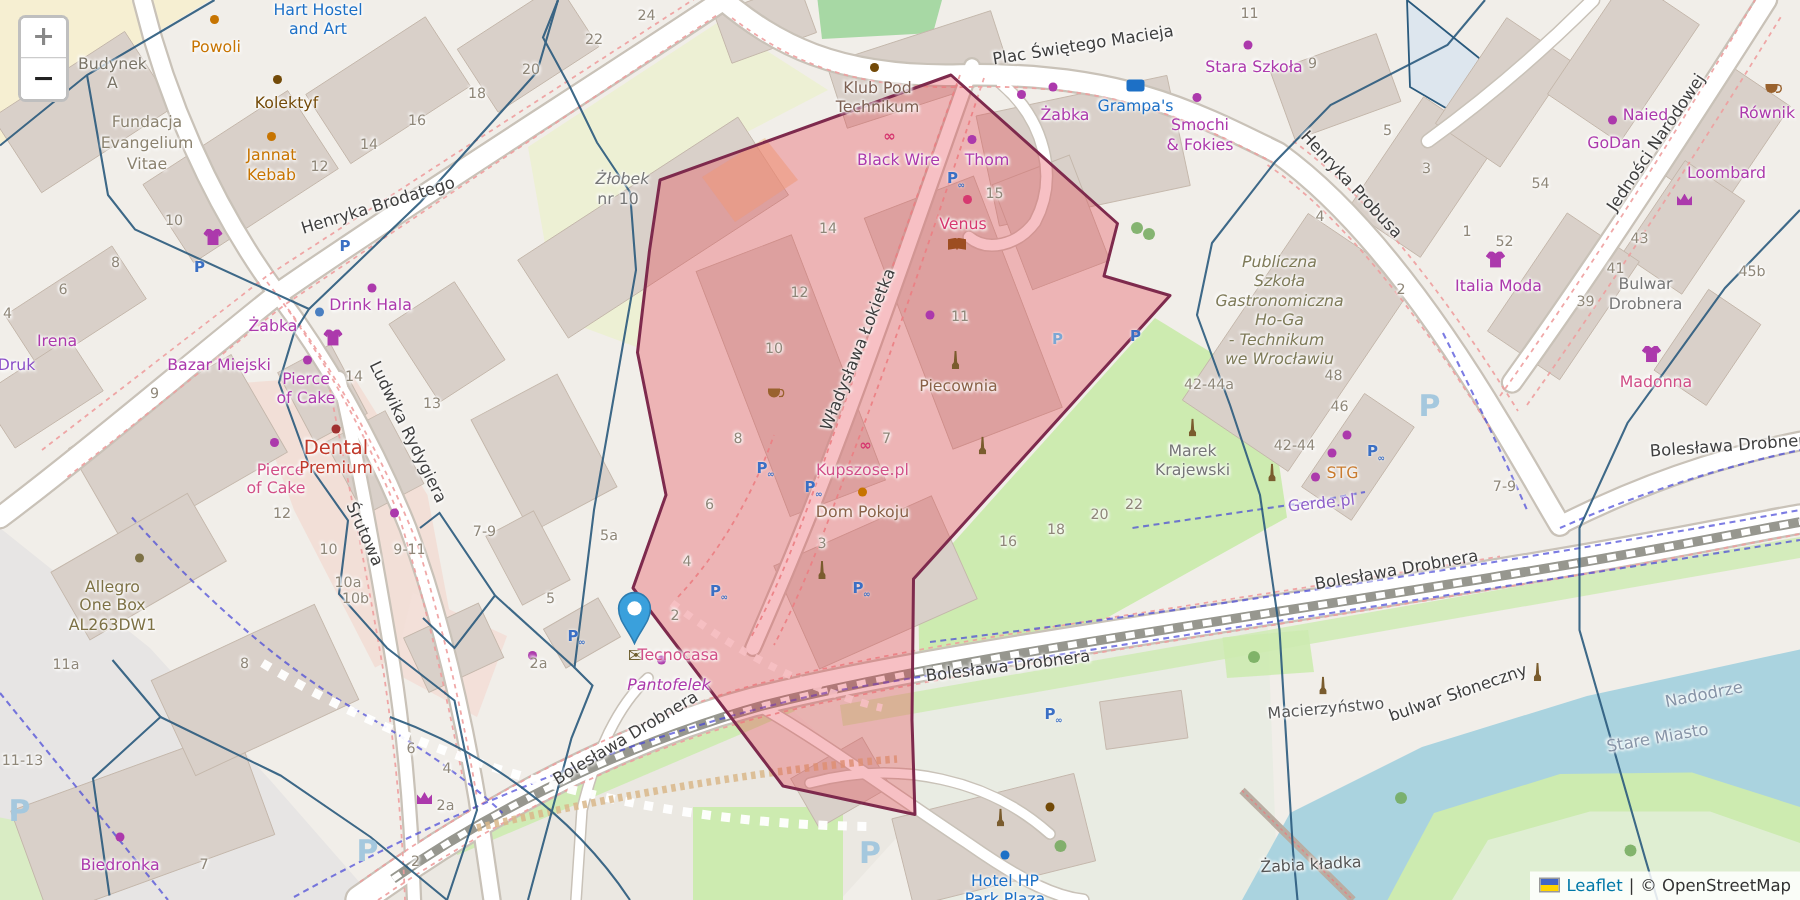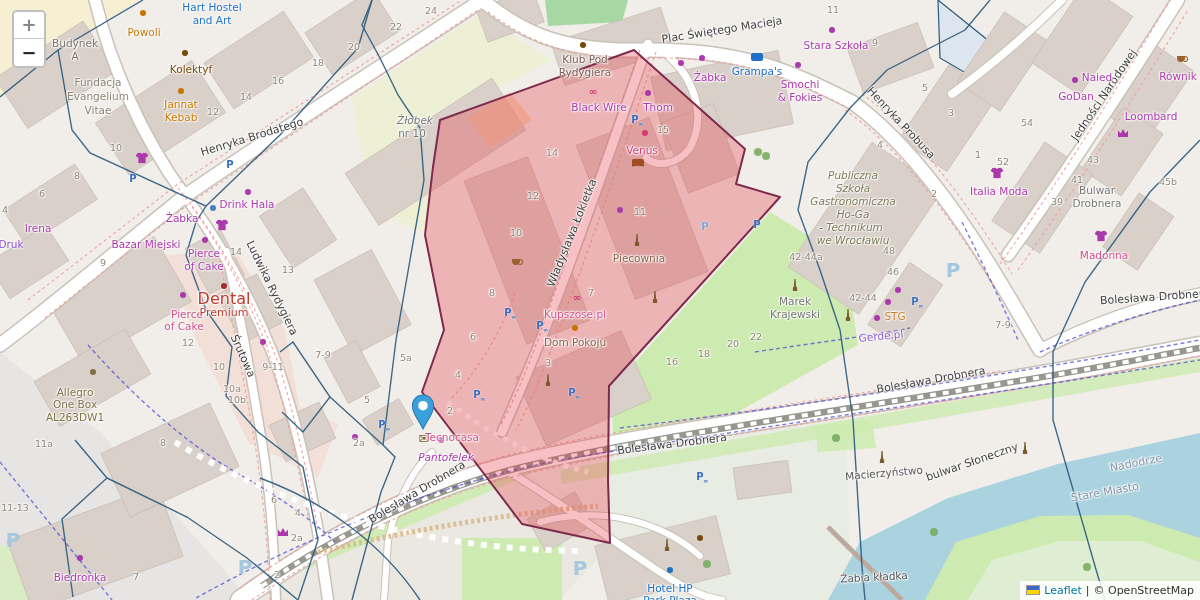--- a/index.html
+++ b/index.html
@@ -295,21 +295,21 @@
       <span class="map-label" style="left: 75px; top: 43px; color: rgb(122, 116, 103); font-size: 10.5px; --r: 0deg;">Budynek</span>
       <span class="map-label" style="left: 75px; top: 56px; color: rgb(122, 116, 103); font-size: 10.5px; --r: 0deg;">A</span>
       <span class="map-label" style="left: 98px; top: 82px; color: rgb(140, 131, 112); font-size: 10.5px; --r: 0deg;">Fundacja</span>
       <span class="map-label" style="left: 98px; top: 96px; color: rgb(140, 131, 112); font-size: 10.5px; --r: 0deg;">Evangelium</span>
       <span class="map-label" style="left: 98px; top: 110px; color: rgb(140, 131, 112); font-size: 10.5px; --r: 0deg;">Vitae</span>
       <span class="map-label" style="left: 212px; top: 7px; color: rgb(29, 112, 198); font-size: 10.5px; --r: 0deg;">Hart Hostel</span>
       <span class="map-label" style="left: 212px; top: 20px; color: rgb(29, 112, 198); font-size: 10.5px; --r: 0deg;">and Art</span>
       <span class="map-label" style="left: 415px; top: 120px; color: rgb(119, 119, 119); font-size: 10.5px; --r: 0deg; font-style: italic;">Żłobek</span>
       <span class="map-label" style="left: 412px; top: 133px; color: rgb(119, 119, 119); font-size: 10.5px; --r: 0deg; ">nr 10</span>
       <span class="map-label" style="left: 585px; top: 59px; color: rgb(125, 96, 82); font-size: 10.5px; --r: 0deg;">Klub Pod</span>
-      <span class="map-label" style="left: 585px; top: 72px; color: rgb(125, 96, 82); font-size: 10.5px; --r: 0deg;">Rydygiera</span>
+      <span class="map-label" style="left: 585px; top: 72px; color: rgb(125, 96, 82); font-size: 10.5px; --r: 0deg;">Technikum</span>
       <span class="map-label" style="left: 853px; top: 175px; color: rgb(126, 122, 88); font-size: 10.5px; --r: 0deg; font-style: italic;">Publiczna</span>
       <span class="map-label" style="left: 853px; top: 188px; color: rgb(126, 122, 88); font-size: 10.5px; --r: 0deg; font-style: italic;">Szkoła</span>
       <span class="map-label" style="left: 853px; top: 201px; color: rgb(126, 122, 88); font-size: 10.5px; --r: 0deg; font-style: italic;">Gastronomiczna</span>
       <span class="map-label" style="left: 853px; top: 214px; color: rgb(126, 122, 88); font-size: 10.5px; --r: 0deg; font-style: italic;">Ho-Ga</span>
       <span class="map-label" style="left: 851px; top: 227px; color: rgb(126, 122, 88); font-size: 10.5px; --r: 0deg; font-style: italic;">- Technikum</span>
       <span class="map-label" style="left: 853px; top: 240px; color: rgb(126, 122, 88); font-size: 10.5px; --r: 0deg; font-style: italic;">we Wrocławiu</span>
       <span class="map-label" style="left: 795px; top: 301px; color: rgb(119, 119, 119); font-size: 10.5px; --r: 0deg;">Marek</span>
       <span class="map-label" style="left: 795px; top: 314px; color: rgb(119, 119, 119); font-size: 10.5px; --r: 0deg;">Krajewski</span>
       <span class="map-label" style="left: 1097px; top: 190px; color: rgb(119, 119, 119); font-size: 10.5px; --r: 0deg;">Bulwar</span>
       <span class="map-label" style="left: 1097px; top: 203px; color: rgb(119, 119, 119); font-size: 10.5px; --r: 0deg;">Drobnera</span>
@@ -322,21 +322,21 @@
       <span class="map-label" style="left: 38px; top: 228px; color: rgb(172, 57, 172); font-size: 10.5px; --r: 0deg;">Irena</span>
       <span class="map-label" style="left: 11px; top: 244px; color: rgb(138, 79, 200); font-size: 10.5px; --r: 0deg;">Druk</span>
       <span class="map-label" style="left: 182px; top: 218px; color: rgb(172, 57, 172); font-size: 10.5px; --r: 0deg;">Żabka</span>
       <span class="map-label" style="left: 710px; top: 77px; color: rgb(172, 57, 172); font-size: 10.5px; --r: 0deg;">Żabka</span>
       <span class="map-label" style="left: 146px; top: 244px; color: rgb(172, 57, 172); font-size: 10.5px; --r: 0deg;">Bazar Miejski</span>
       <span class="map-label" style="left: 247px; top: 204px; color: rgb(172, 57, 172); font-size: 10.5px; --r: 0deg;">Drink Hala</span>
       <span class="map-label" style="left: 204px; top: 253px; color: rgb(172, 57, 172); font-size: 10.5px; --r: 0deg;">Pierce</span>
       <span class="map-label" style="left: 204px; top: 266px; color: rgb(172, 57, 172); font-size: 10.5px; --r: 0deg;">of Cake</span>
       <span class="map-label" style="left: 187px; top: 314px; color: rgb(209, 79, 135); font-size: 10.5px; --r: 0deg;">Pierce</span>
       <span class="map-label" style="left: 184px; top: 326px; color: rgb(209, 79, 135); font-size: 10.5px; --r: 0deg;">of Cake</span>
-      <span class="map-label" style="left: 224px; top: 299px; color: rgb(192, 57, 43); font-size: 16px; --r: 0deg;">Dental</span>
+      <span class="map-label" style="left: 224px; top: 299px; color: rgb(192, 57, 43); font-size: 13px; --r: 0deg;">Dental</span>
       <span class="map-label" style="left: 224px; top: 312px; color: rgb(192, 57, 43); font-size: 11px; --r: 0deg;">Premium</span>
       <span class="map-label" style="left: 75px; top: 392px; color: rgb(125, 113, 69); font-size: 10.5px; --r: 0deg;">Allegro</span>
       <span class="map-label" style="left: 75px; top: 404px; color: rgb(125, 113, 69); font-size: 10.5px; --r: 0deg;">One Box</span>
       <span class="map-label" style="left: 75px; top: 417px; color: rgb(125, 113, 69); font-size: 10.5px; --r: 0deg;">AL263DW1</span>
       <span class="map-label" style="left: 80px; top: 577px; color: rgb(172, 57, 172); font-size: 10.5px; --r: 0deg;">Biedronka</span>
       <span class="map-label" style="left: 599px; top: 107px; color: rgb(172, 57, 172); font-size: 10.5px; --r: 0deg;">Black Wire</span>
       <span class="map-label" style="left: 658px; top: 107px; color: rgb(172, 57, 172); font-size: 10.5px; --r: 0deg;">Thom</span>
       <span class="map-label" style="left: 642px; top: 150px; color: rgb(214, 57, 112); font-size: 10.5px; --r: 0deg;">Venus</span>
       <span class="map-label" style="left: 757px; top: 71px; color: rgb(29, 112, 198); font-size: 10.5px; --r: 0deg;">Grampa's</span>
       <span class="map-label" style="left: 800px; top: 84px; color: rgb(172, 57, 172); font-size: 10.5px; --r: 0deg;">Smochi</span>

